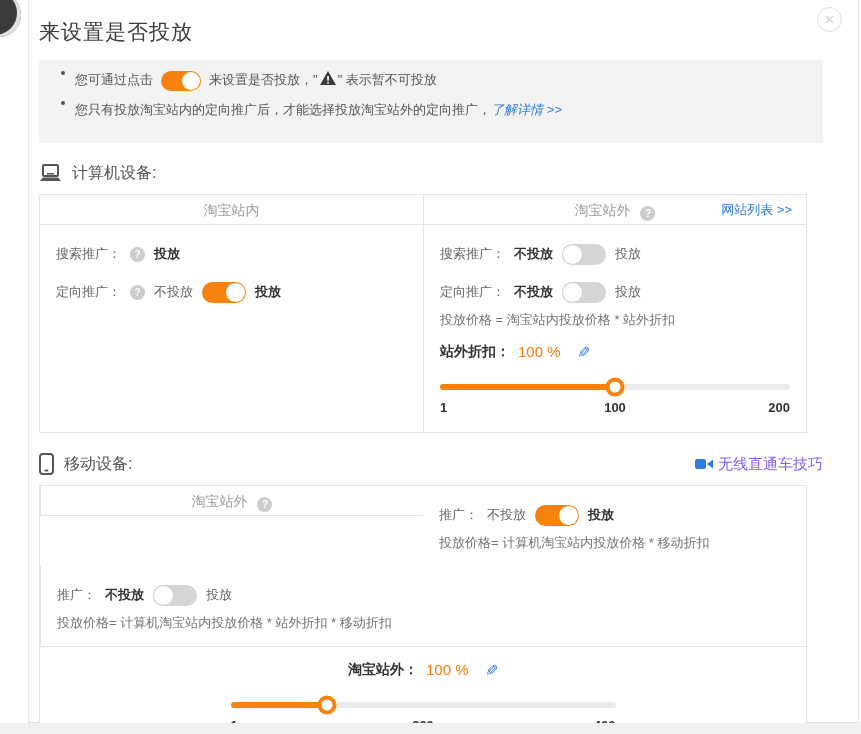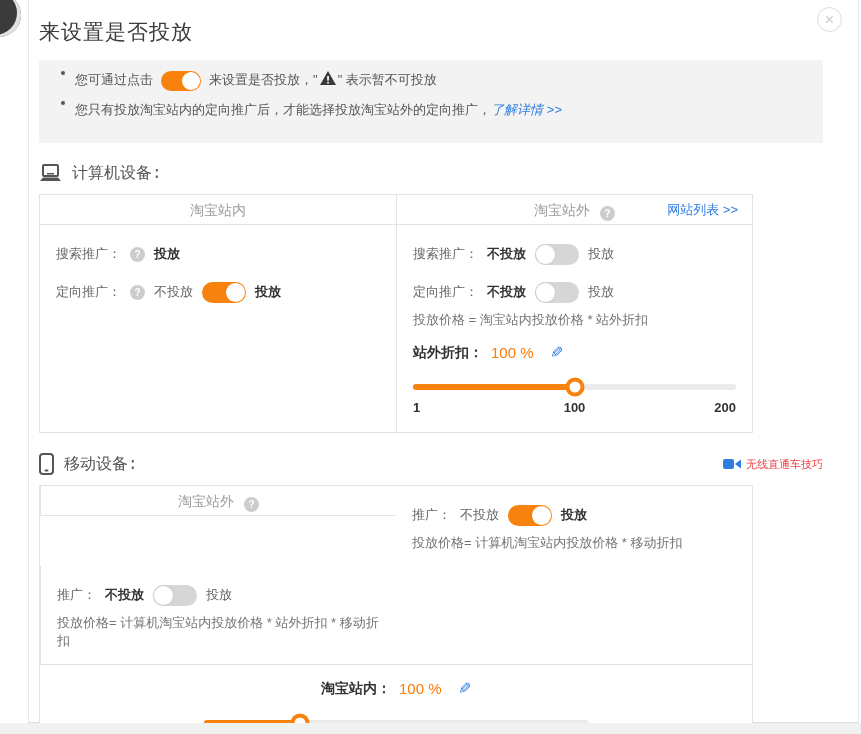--- a/index.html
+++ b/index.html
@@ -29,40 +29,40 @@
   .toggle[data-state="on"]  { background:#f7820e; }
   .toggle[data-state="off"] { background:#d6d6d6; }
   .toggle .knob { position:absolute; top:1px; width:19px; height:19px; background:#fff; border-radius:50%; }
   .toggle[data-state="on"]  .knob { right:1px; }
   .toggle[data-state="off"] .knob { left:1px;  box-shadow:0 0 0 1px #cfcfcf; }
   .toggle.small { width:40px; height:20px; margin:0 8px; }
   .toggle.small .knob { width:18px; height:18px; }
 
   .warning-icon { display:inline-block; margin:0 2px; vertical-align:-2px; }
 
-  .section-head { display:flex; align-items:center; margin:20px 0 10px 0; width:784px;font-family:Liberation Mono, monospace; }
+  .section-head { display:flex; align-items:center; margin:20px 0 10px 0; width:784px; }
   .section-head .icon-wrap { margin-right:10px; display:flex; }
   .section-title { font-size:16px; color:#555; }
-  .tips-link { margin-left:auto; font-size:11px; color:#ef4444; text-decoration:none; display:flex; align-items:center; gap:5px; cursor:pointer; }
-
-  .tbl { width:714px; border:1px solid #e3e3e3; display:grid; grid-template-columns:1fr 1fr; background:#fff; }
+  .tips-link { margin-left:auto; font-size:15px; color:#8b5cf6; text-decoration:none; display:flex; align-items:center; gap:5px; cursor:pointer; }
+
+  .tbl { width:768px; border:1px solid #e3e3e3; display:grid; grid-template-columns:1fr 1fr; background:#fff; }
   .th { position:relative; height:30px; line-height:30px; text-align:center; font-size:14px; color:#9c9c9c;
         border-bottom:1px solid #e3e3e3; }
   .th.right-col { border-left:1px solid #e3e3e3; }
   .td { padding:10px 16px 14px 16px; }
   .td.right-col { border-left:1px solid #e3e3e3; }
   .hdr-link { position:absolute; right:14px; top:0; font-size:13px; color:#2f7de1; text-decoration:none; cursor:pointer; }
 
   .ctl-row { display:flex; align-items:center; height:38px; font-size:13px; color:#666; gap:9px; }
   .state { color:#666; }
   .state.active { color:#333; font-weight:bold; }
   .help-icon { width:15px; height:15px; border-radius:50%; background:#ccc; color:#fff; font-size:10px; font-weight:bold;
     line-height:15px; text-align:center; flex:0 0 auto; cursor:pointer; }
   .formula { font-size:13px; color:#737373; }
-  .discount-line { display:flex; align-items:center; margin-top:14px; gap:8px; }
+  .discount-line { display:flex; margin-top:14px; gap:8px; }
   .discount-label { font-size:14px; color:#333; font-weight:bold; }
   .discount-value { font-size:15px; color:#ff7a00; }
   .edit-icon { color:#2f7de1; font-size:16px; margin-left:8px; cursor:pointer; transform:scaleX(-1); display:inline-block; }
 
   .slider { position:relative; height:18px; margin-top:16px; cursor:pointer; }
   .slider .track { position:absolute; left:0; right:0; top:6px; height:6px; border-radius:3px; background:#ebebeb; }
   .slider .fill  { position:absolute; left:0; top:6px; height:6px; border-radius:3px; background:#f7820e; }
   .slider .handle{ position:absolute; top:9px; width:19px; height:19px; border-radius:50%; background:#fff;
                    border:4px solid #f7820e; transform:translate(-50%,-50%); }
   .slider-labels { position:relative; height:18px; margin-top:4px; font-size:13px; font-weight:bold; color:#333; }
@@ -231,21 +231,21 @@
               <span class="knob"></span>
             </span>
           <span class="state">投放</span>
         </div>
         <div class="formula">投放价格= 计算机淘宝站内投放价格 * 站外折扣 * 移动折扣</div>
       </div>
 
       <div class="tfoot">
         <div class="tfoot-inner">
           <div class="discount-line">
-            <span class="discount-label">淘宝站内：</span>
+            <span class="discount-label">淘宝站外：</span>
             <span class="discount-value">100 %</span>
             <span class="edit-icon">✎</span>
           </div>
           <div class="slider">
             <span class="track"></span>
             <span class="fill" style="width: 25%;"></span>
             <span class="handle" style="left: 25%;"></span>
           </div>
           <div class="slider-labels">
             <span class="min">1</span>

